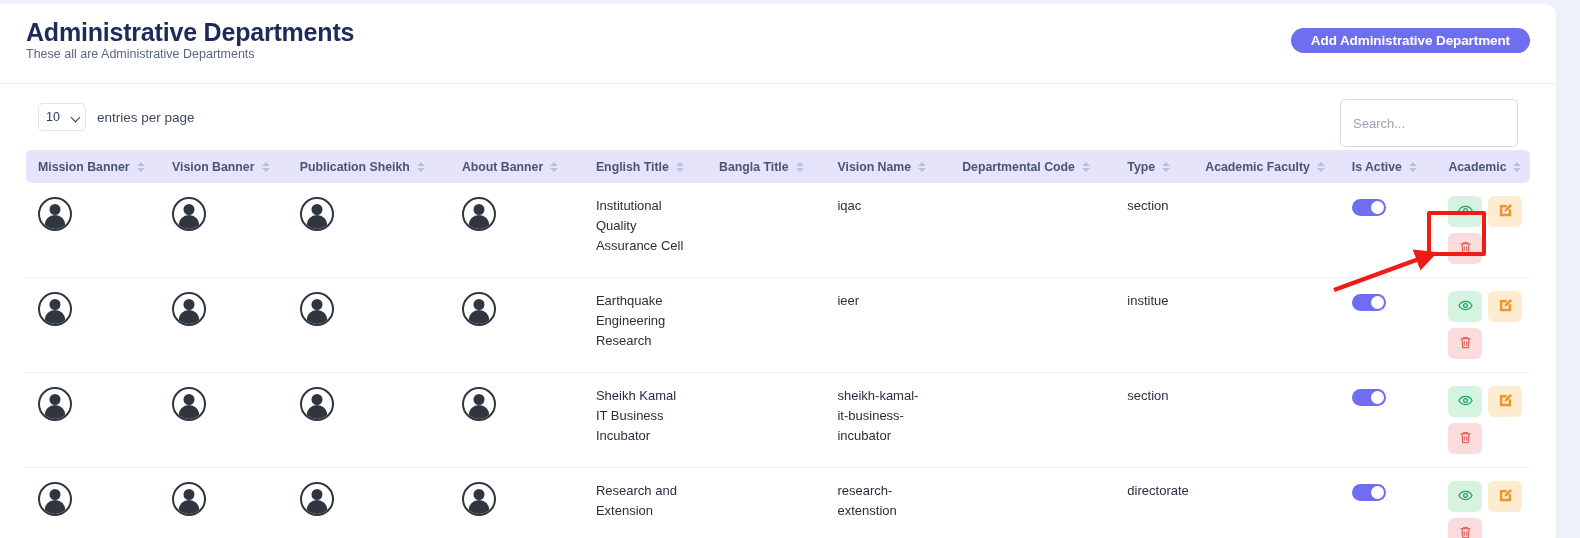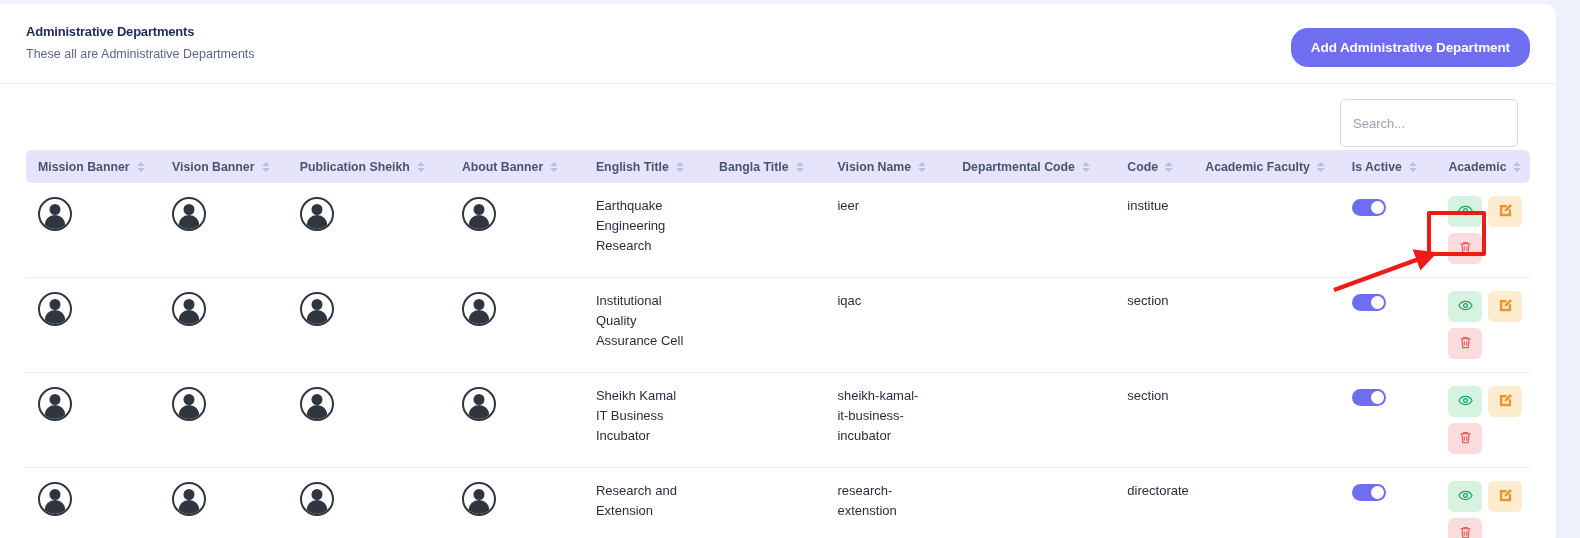--- a/index.html
+++ b/index.html
@@ -31,21 +31,21 @@
   }
 
   
   .page-header {
     position: relative;
     height: 80px;
     border-bottom: 1px solid #eceef5;
     padding: 14px 24px 0 26px;
   }
   .page-title {
-    font-size: 13px;
+    font-size: 25px;
     font-weight: bold;
     color: #1e2a5a;
     letter-spacing: -0.2px;
     line-height: 28px;
   }
   .page-subtitle {
     font-size: 12.5px;
     color: #5a6784;
     line-height: 16px;
   }
@@ -55,21 +55,21 @@
     top: 24px;
     background: #6f6df0;
     color: #ffffff;
     border: none;
     border-radius: 17px;
     font-family: "Liberation Sans", sans-serif;
     font-size: 13.5px;
     font-weight: bold;
     letter-spacing: -0.1px;
     padding: 0 20px;
-    height: 39px;
+    height: 25px;
     cursor: pointer;
     white-space: nowrap;
     text-align: center;
   }
 
   
   .toolbar {
     position: relative;
     height: 66px;
     padding: 0 26px;
@@ -276,20 +276,27 @@
 
 <div class="card">
 
   <div class="page-header">
     <div class="page-title">Administrative Departments</div>
     <div class="page-subtitle">These all are Administrative Departments</div>
     <button class="add-btn">Add Administrative Department</button>
   </div>
 
   <div class="toolbar">
+    <div class="entries-group">
+      <span class="select-wrap">
+        <select class="entries-select"><option value="10">10</option><option value="25">25</option><option value="50">50</option><option value="100">100</option></select>
+        <span class="select-chevron"></span>
+      </span>
+      <span class="entries-label">entries per page</span>
+    </div>
     <input class="search-input" type="text" placeholder="Search..." style="">
   </div>
 
   <div class="table-wrap">
     <table>
       <colgroup>
         <col style="width:8.6%">
           <col style="width:8.2%">
           <col style="width:10.4%">
           <col style="width:8.6%">
@@ -371,21 +378,21 @@
               <div class="th-inner">
                 <span>Departmental Code</span>
                 <span class="sort-ico">
                   <i class="up"></i>
                   <i class="down"></i>
                 </span>
               </div>
             </th>
             <th>
               <div class="th-inner">
-                <span>Code</span>
+                <span>Type</span>
                 <span class="sort-ico">
                   <i class="up"></i>
                   <i class="down"></i>
                 </span>
               </div>
             </th>
             <th>
               <div class="th-inner">
                 <span>Academic Faculty</span>
                 <span class="sort-ico">
@@ -421,27 +428,27 @@
             </td>
             <td>
               <div class="avatar"></div>
             </td>
             <td>
               <div class="avatar"></div>
             </td>
             <td>
               <div class="avatar"></div>
             </td>
-            <td><span class="cell-text">Earthquake
-Engineering
-Research</span></td>
-            <td><span class="cell-text"></span></td>
-            <td><span class="cell-text">ieer</span></td>
-            <td><span class="cell-text"></span></td>
-            <td><span class="cell-text">institue</span></td>
+            <td><span class="cell-text">Institutional
+Quality
+Assurance Cell</span></td>
+            <td><span class="cell-text"></span></td>
+            <td><span class="cell-text">iqac</span></td>
+            <td><span class="cell-text"></span></td>
+            <td><span class="cell-text">section</span></td>
             <td><span class="cell-text"></span></td>
             <td>
               <div class="toggle"></div>
             </td>
             <td>
               <div class="actions">
                 <button class="act-btn act-view">
                   <span><svg width="15" height="15" viewBox="0 0 24 24" fill="none" stroke="#19a463" stroke-width="2">
                       <path d="M1.5 12S5 5.5 12 5.5 22.5 12 22.5 12 19 18.5 12 18.5 1.5 12 1.5 12z"></path>
                       <circle cx="12" cy="12" r="3"></circle>
@@ -470,27 +477,27 @@
             </td>
             <td>
               <div class="avatar"></div>
             </td>
             <td>
               <div class="avatar"></div>
             </td>
             <td>
               <div class="avatar"></div>
             </td>
-            <td><span class="cell-text">Institutional
-Quality
-Assurance Cell</span></td>
-            <td><span class="cell-text"></span></td>
-            <td><span class="cell-text">iqac</span></td>
-            <td><span class="cell-text"></span></td>
-            <td><span class="cell-text">section</span></td>
+            <td><span class="cell-text">Earthquake
+Engineering
+Research</span></td>
+            <td><span class="cell-text"></span></td>
+            <td><span class="cell-text">ieer</span></td>
+            <td><span class="cell-text"></span></td>
+            <td><span class="cell-text">institue</span></td>
             <td><span class="cell-text"></span></td>
             <td>
               <div class="toggle"></div>
             </td>
             <td>
               <div class="actions">
                 <button class="act-btn act-view">
                   <span><svg width="15" height="15" viewBox="0 0 24 24" fill="none" stroke="#19a463" stroke-width="2">
                       <path d="M1.5 12S5 5.5 12 5.5 22.5 12 22.5 12 19 18.5 12 18.5 1.5 12 1.5 12z"></path>
                       <circle cx="12" cy="12" r="3"></circle>

